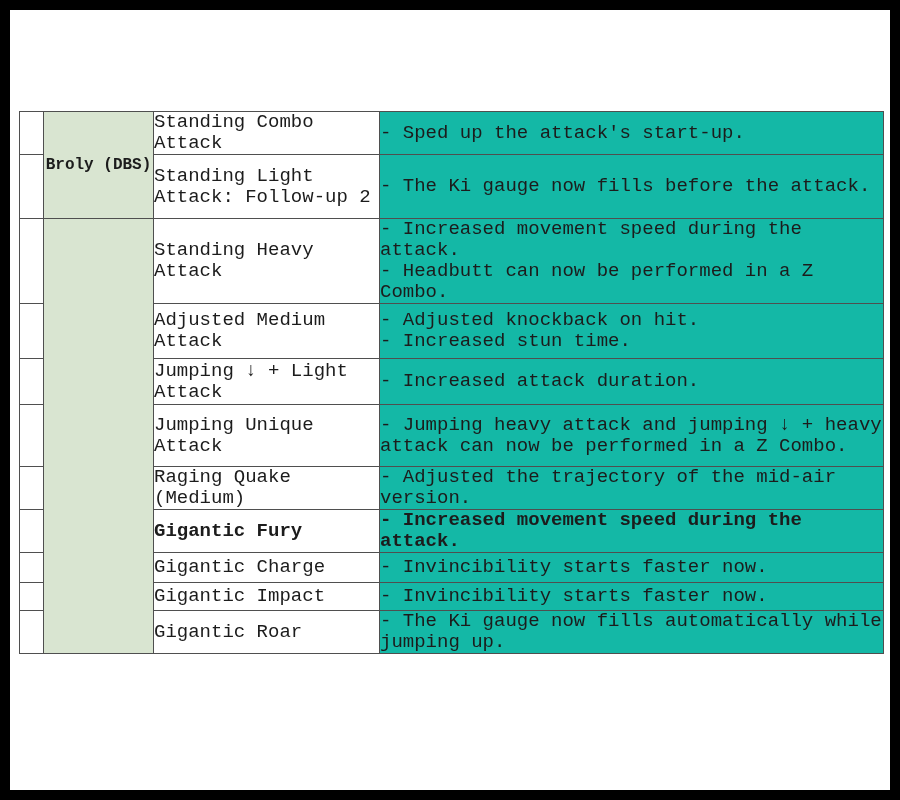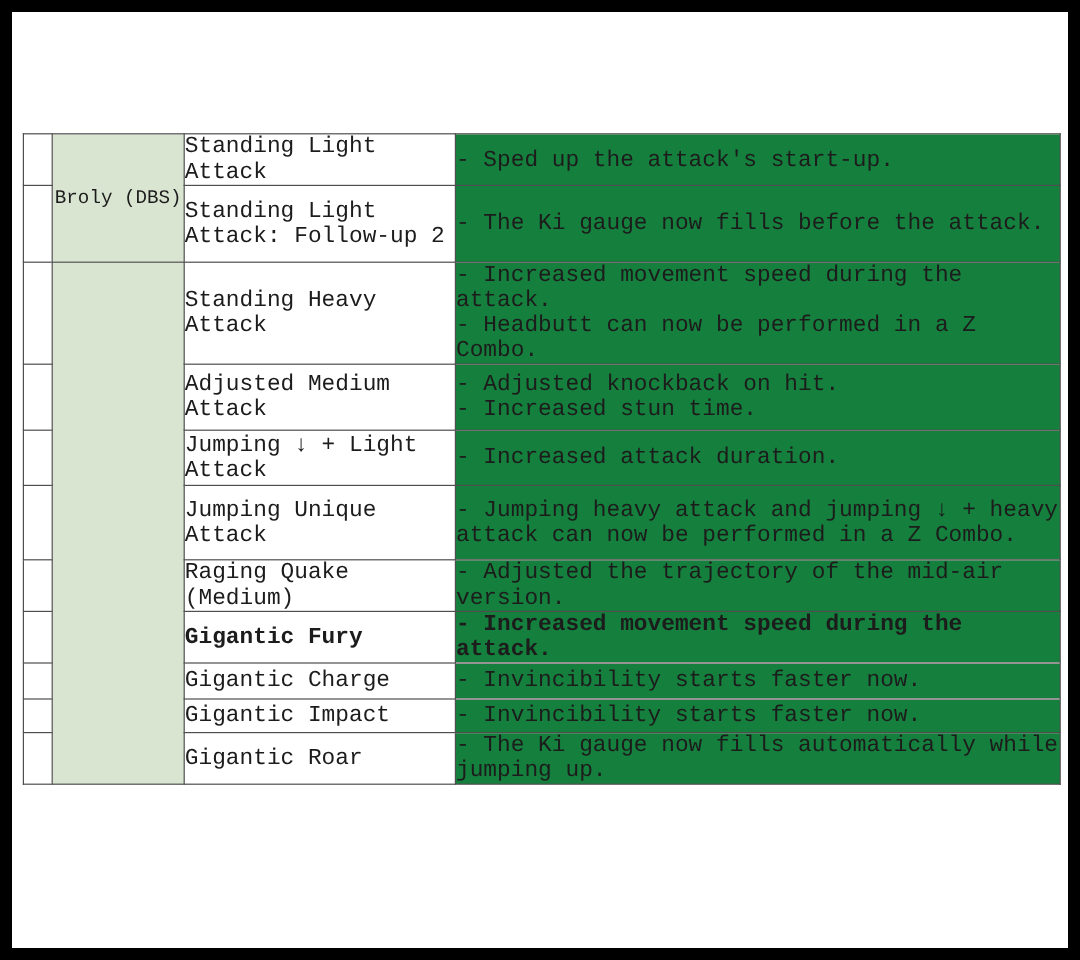--- a/index.html
+++ b/index.html
@@ -33,32 +33,32 @@
   table.patch-table td {
     border: 1px solid #4f4f4f;
     vertical-align: middle;
     padding: 0;
     overflow: hidden;
   }
   td.num-cell { background: #ffffff; }
   td.char-cell {
     background: #d9e5d1;
     text-align: center;
-    font-weight: normal;
+    font-weight: bold;
     font-size: 16px;
     line-height: 19px;
     padding: 0 8px;
   }
   td.move-cell {
     padding: 0 14px 0 8px;
     background: #ffffff;
   }
   td.desc-cell {
     padding: 0 2px 0 7px;
-    background: #15803d;
+    background: #14b8a6;
     white-space: pre-wrap;
   }
   tr.h42 { height: 42px; }
   tr.h64 { height: 64px; }
   tr.h85 { height: 85px; }
   tr.h55 { height: 55px; }
   tr.h46 { height: 46px; }
   tr.h62 { height: 62px; }
   tr.h43 { height: 43px; font-weight: bold; }
   tr.h30 { height: 30px; }
@@ -73,21 +73,21 @@
       <colgroup>
         <col style="width:24px">
         <col style="width:110px">
         <col style="width:226px">
         <col style="width:504px">
       </colgroup>
       <tbody>
         <tr class="h42">
           <td class="num-cell"></td>
           <td class="char-cell" rowspan="2">Broly (DBS)</td>
-          <td class="move-cell">Standing Light Attack</td>
+          <td class="move-cell">Standing Combo Attack</td>
           <td class="desc-cell">- Sped up the attack's start-up.</td>
         </tr>
         <tr class="h64">
           <td class="num-cell"></td>
           <td class="move-cell">Standing Light Attack: Follow-up 2</td>
           <td class="desc-cell">- The Ki gauge now fills before the attack.</td>
         </tr>
         <tr class="h85">
           <td class="num-cell"></td>
           <td class="char-cell" rowspan="9"></td>

